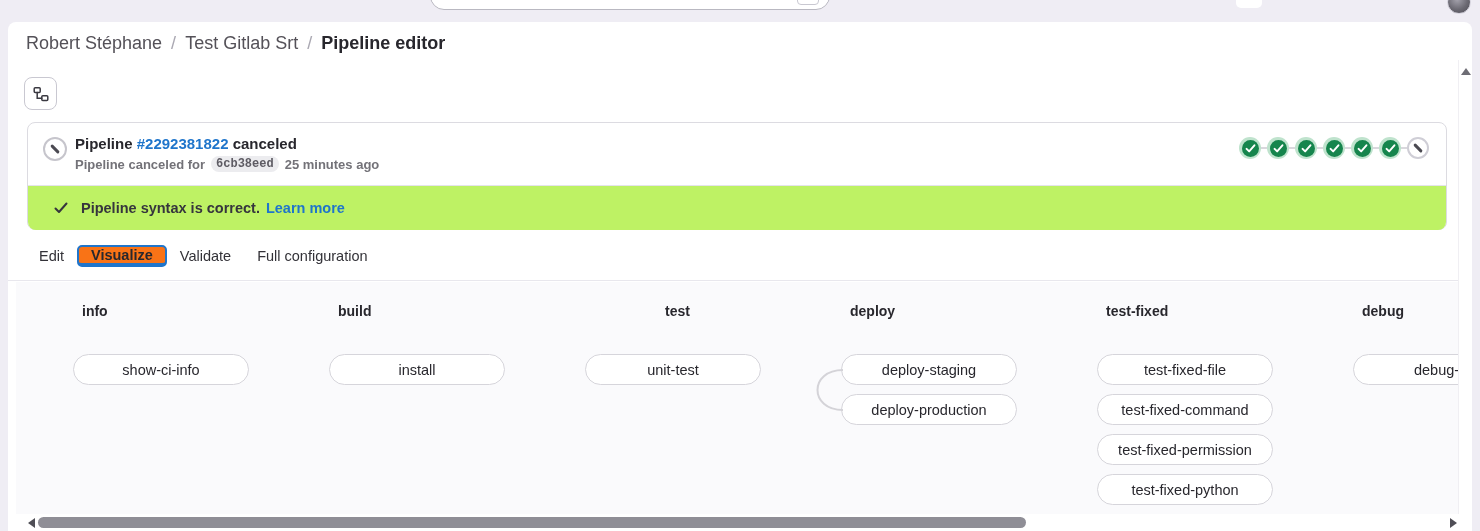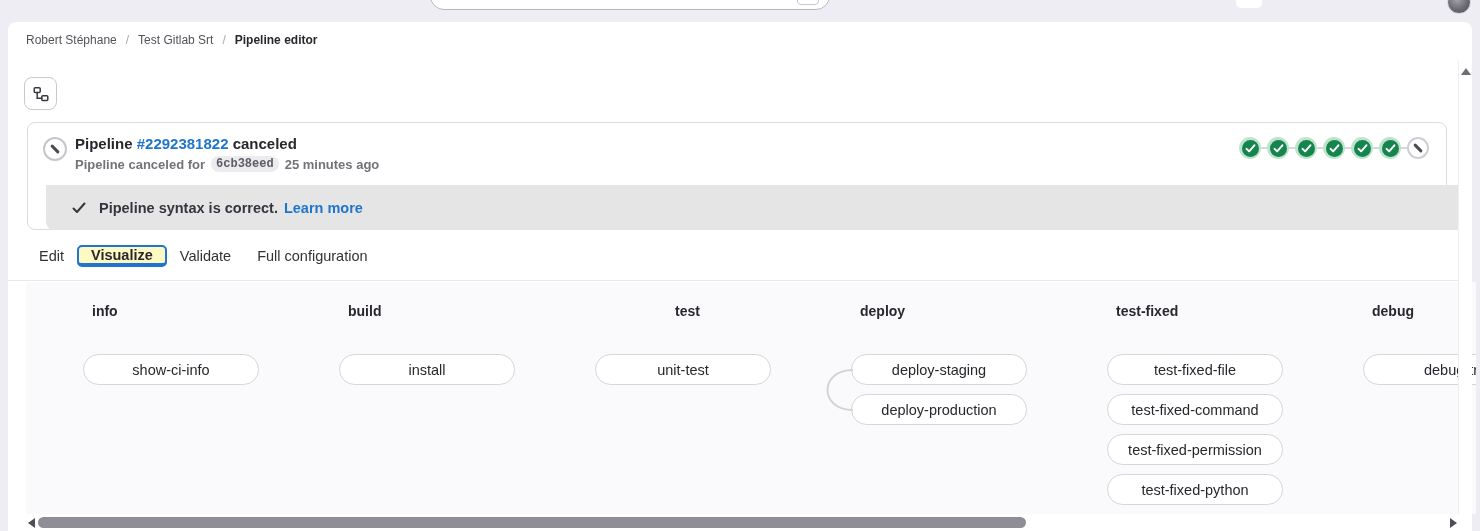--- a/index.html
+++ b/index.html
@@ -31,21 +31,21 @@
     border:1px solid #d6d4de;
   }
   
   .panel {
     position:absolute; left:8px; top:22px; width:1464px; height:509px;
     background:#fff; border-radius:8px 8px 0 0;
   }
   
   .breadcrumb {
     position:absolute; left:18px; top:11px; display:flex; align-items:center; gap:9px;
-    font-size:12px;
+    font-size:18px;
   }
   .crumb { color:#545158; }
   .crumb.current { color:#28272d; font-weight:700; }
   .crumb-sep { color:#aaa8b2; }
   
   .btn-square {
     position:absolute; left:16px; top:55px; width:33px; height:33px;
     border:1px solid #c9c8d1; border-radius:8px; background:#fff;
     display:flex; align-items:center; justify-content:center;
   }
@@ -81,43 +81,43 @@
   .mini-graph { position:absolute; right:17px; top:14px; display:flex; align-items:center; }
   .mg-link { width:6px; height:2px; background:#d9d8dd; }
   .mg-icon { position:relative; width:22px; height:22px; border-radius:50%; flex:none; }
   .mg-icon.success { background:#bfe3cd; display:flex; align-items:center; justify-content:center; }
   .mg-icon.success .core {
     width:17px; height:17px; border-radius:50%; background:#16854d;
     display:flex; align-items:center; justify-content:center;
   }
   .mg-icon.canceled { background:#fff; border:2.5px solid #cfced6; }
   .card-footer {
-    position:absolute; left:18px; top:62px; width:100%; height:45px;
-    border-top:1px solid #e5e4ea; background:#e5e5e5; border-radius:0 0 8px 8px;
+    position:absolute; left:0; top:62px; width:100%; height:45px;
+    border-top:1px solid #e5e4ea; background:#bef264; border-radius:0 0 8px 8px;
     display:flex; align-items:center; padding-left:26px; font-size:14.5px; color:#36353d;
   }
   .card-footer .msg { margin-left:13px; }
   .card-footer .link { color:#1f75cb; margin-left:6px; text-decoration:none; }
   
   .tabs {
     position:absolute; left:0; top:209px; width:1450px; height:50px;
     display:flex; align-items:center; padding-left:18px;
     border-bottom:1px solid #e8e7ed;
   }
   .tab {
     display:flex; align-items:center; padding:0 13px; font-size:14.5px;
     color:#333238; cursor:pointer;
   }
   .tab.active {
     border:2px solid #1f75cb; border-bottom-width:4px; border-radius:5px;
-    font-weight:700; color:#28272d; padding:0 12px; background:#fef9c3;
+    font-weight:700; color:#28272d; padding:0 12px; background:#f97316;
   }
   
   .graph {
-    position:absolute; left:18px; top:260px; width:1450px; height:232px;
+    position:absolute; left:8px; top:260px; width:1450px; height:232px;
     background:#fafafc; overflow:hidden;
   }
   .stage { position:absolute; top:21px; width:176px; }
   .stage-label { font-size:14px; font-weight:700; color:#28272d; margin-left:9px; }
   .jobs { margin-top:35px; }
   .job-pill {
     height:31px; margin-bottom:9px; background:#fff;
     border:1px solid #d6d5db; border-radius:16px;
     display:flex; align-items:center; justify-content:center;
     font-size:14.5px; color:#28272d; cursor:pointer;

